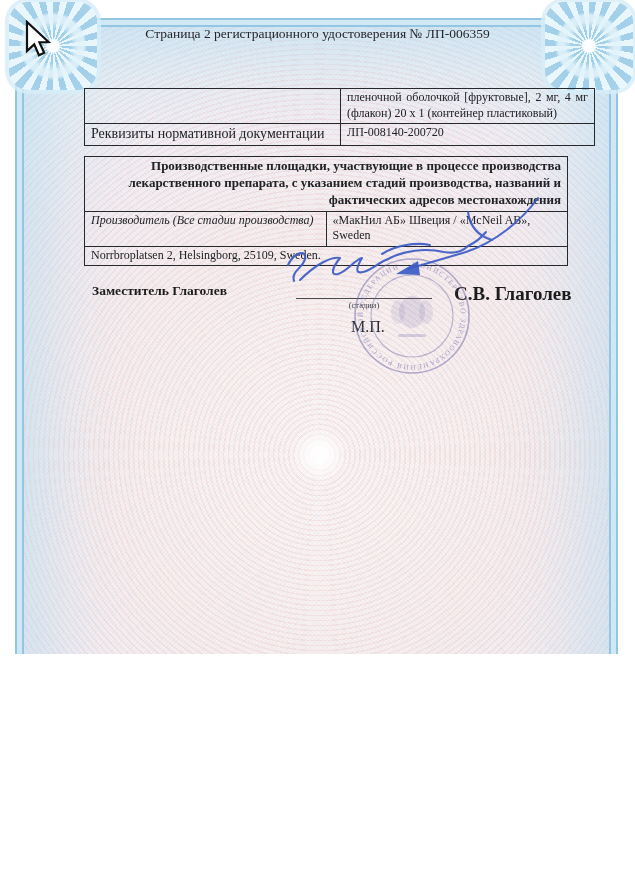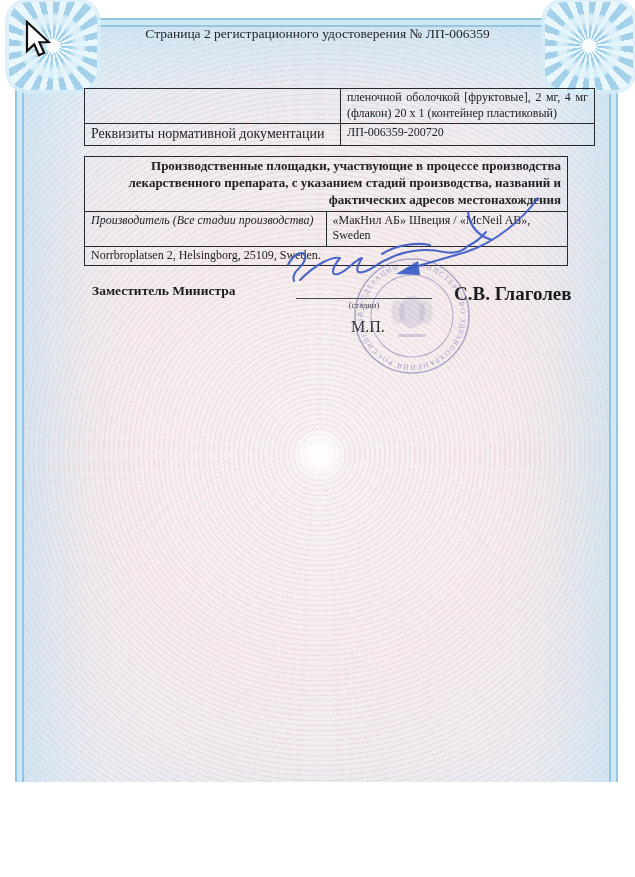--- a/index.html
+++ b/index.html
@@ -1,17 +1,17 @@
 <!DOCTYPE html>
 <html><head>
 <meta charset="utf-8">
 <style>
   html,body{margin:0;padding:0;background:#ffffff;}
   .page{
-    position:relative;width:635px;height:782px;overflow:hidden;
+    position:relative;width:635px;height:654px;overflow:hidden;
     background:#ffffff;
     font-family:"Liberation Serif","DejaVu Serif",serif;
     color:#1b1b1b;
   }
   
   .scan-bg{
     position:absolute;left:24px;top:27px;width:585px;height:823px;
     background:
       radial-gradient(circle at 50.5% 52%, rgba(255,255,255,0.95) 0 7px, rgba(255,255,255,0) 28px),
       repeating-radial-gradient(circle at 50.5% 52%, rgba(222,158,158,0.16) 0 1.5px, rgba(255,255,255,0) 1.5px 5px),
@@ -92,41 +92,41 @@
   <div class="page-line">Страница 2 регистрационного удостоверения № ЛП-006359</div>
 
   <table class="doc-table t1">
     <tbody>
         <tr>
       <td class="c1"></td>
       <td class="c2 just">пленочной оболочкой [фруктовые], 2 мг, 4 мг (флакон) 20 х 1 (контейнер пластиковый)</td>
     </tr>
     <tr>
       <td class="c1 b">Реквизиты нормативной документации</td>
-      <td class="c2">ЛП-006359-200720</td>
+      <td class="c2">ЛП-008140-200720</td>
     </tr>
   </tbody>
     </table>
 
   <table class="doc-table t2">
     <tbody>
         <tr>
       <td class="hdr" colspan="2">Производственные площадки, участвующие в процессе производства лекарственного препарата, с указанием стадий производства, названий и фактических адресов местонахождения</td>
     </tr>
     <tr>
       <td class="c1 i">Производитель (Все стадии производства)</td>
       <td class="c2">«МакНил АБ» Швеция / «McNeil AB», Sweden</td>
     </tr>
     <tr>
       <td class="addr" colspan="2">Norrbroplatsen 2, Helsingborg, 25109, Sweden.</td>
     </tr>
   </tbody>
     </table>
 
-  <div class="sig-title">Заместитель Министра</div>
+  <div class="sig-title">Заместитель Глаголев</div>
   <div class="sig-line"></div>
   <div class="sig-caption">(стадии)</div>
   <div class="sig-name">С.В. Глаголев</div>
   <div class="seal-mark">М.П.</div>
 
   <svg class="stamp-svg" width="140" height="140" viewBox="0 0 140 140">
     <defs>
       <path id="ringpath" d="M70,21 a49,49 0 1,1 -0.1,0"></path>
     </defs>
     <circle cx="70" cy="70" r="57" fill="none" stroke="rgba(104,99,168,0.50)" stroke-width="1.6"></circle>

